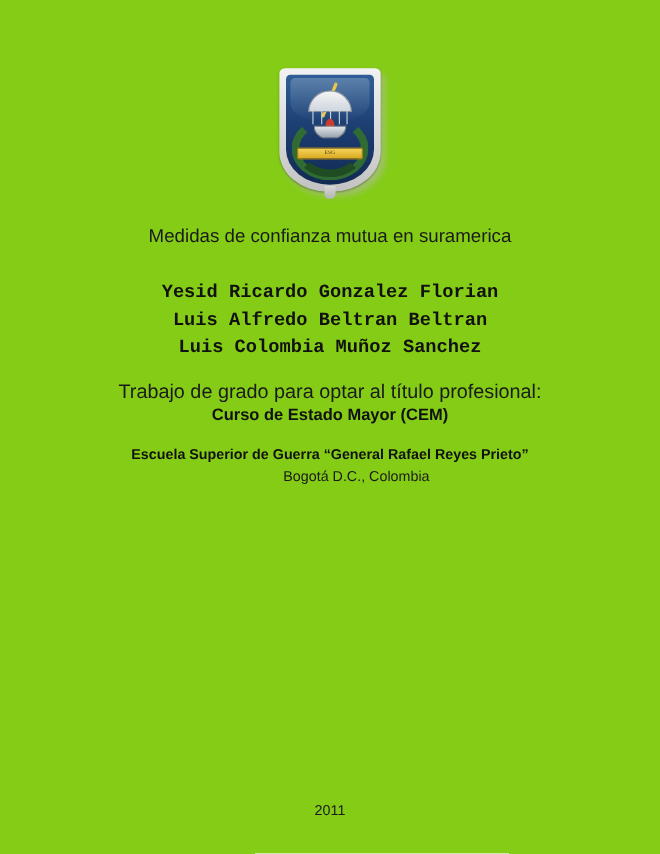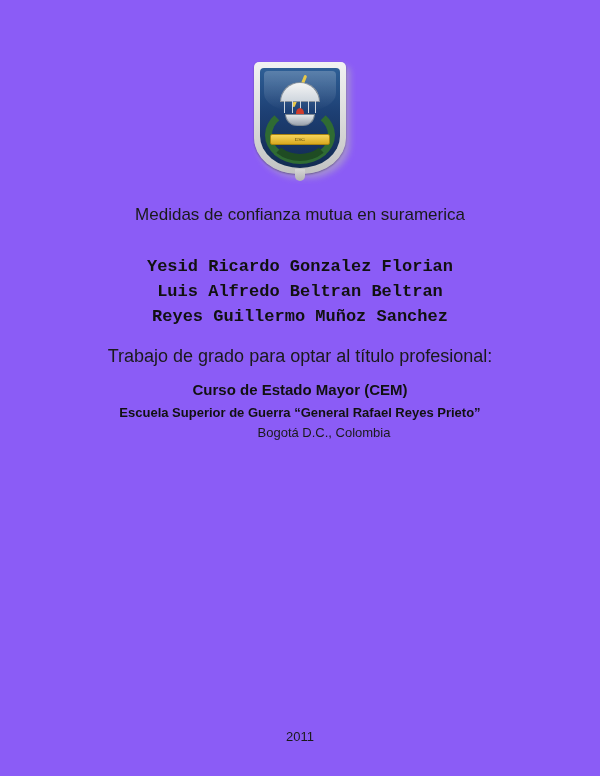--- a/index.html
+++ b/index.html
@@ -11,21 +11,21 @@
     width: 600px;
     height: 776px;
     font-family: "Liberation Sans", sans-serif;
     color: #000000;
     overflow: hidden;
   }
   .page {
     position: relative;
     width: 600px;
     height: 776px;
-    background: #8b5cf6;
+    background: #84cc16;
     box-sizing: border-box;
   }
 
   
   .crest-wrap {
     position: absolute;
     top: 62px;
     left: 0;
     width: 100%;
     display: flex;
@@ -218,21 +218,21 @@
   .degree-line {
     font-size: 18px;
     color: #1a1a1a;
     line-height: 18px;
   }
   .degree-name {
     font-size: 15px;
     font-weight: bold;
     color: #111111;
     line-height: 22px;
-    margin-top: 14px;
+    margin-top: 2px;
   }
   .institution-block {
     position: absolute;
     top: 403px;
     left: 0;
     width: 100%;
     text-align: center;
   }
   .institution {
     font-size: 13px;
@@ -288,21 +288,21 @@
       </div>
       <div class="shield-tip"></div>
     </div>
   </div>
 
   <div class="title">Medidas de confianza mutua en suramerica</div>
 
   <div class="authors">
     <div class="author">Yesid Ricardo Gonzalez Florian</div>
     <div class="author">Luis Alfredo Beltran Beltran</div>
-    <div class="author">Reyes Guillermo Muñoz Sanchez</div>
+    <div class="author">Luis Colombia Muñoz Sanchez</div>
   </div>
 
   <div class="degree-block">
     <div class="degree-line">Trabajo de grado para optar al título profesional:</div>
     <div class="degree-name">Curso de Estado Mayor (CEM)</div>
   </div>
 
   <div class="institution-block">
     <div class="institution">Escuela Superior de Guerra “General Rafael Reyes Prieto”</div>
     <div class="city">Bogotá D.C., Colombia</div>

